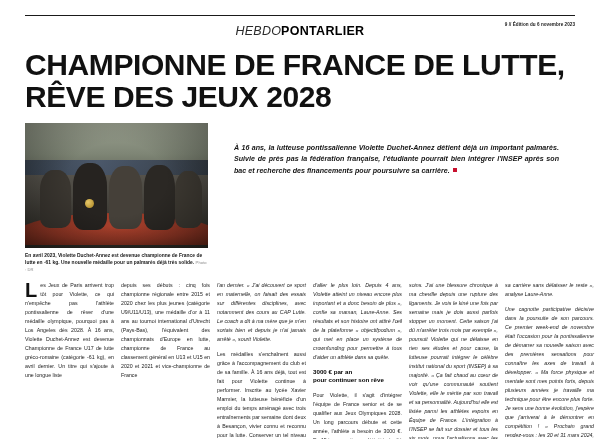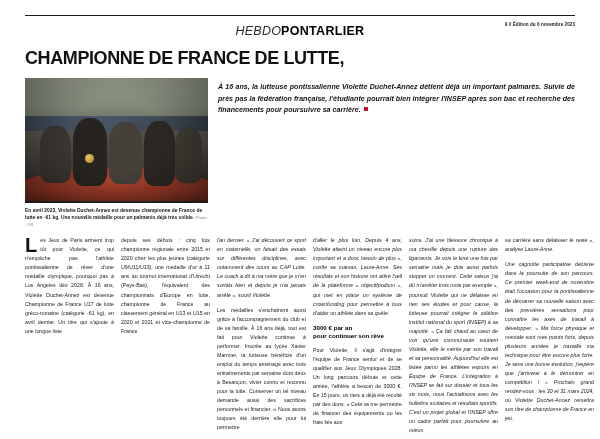--- a/index.html
+++ b/index.html
@@ -58,21 +58,21 @@
     font-size: 4.6px;
     font-weight: 700;
     color: #1a1a1a;
     letter-spacing: 0.05px;
     white-space: nowrap;
   }
 
   
   .headline {
     margin-top: 7px;
-    font-size: 18px;
+    font-size: 30px;
     line-height: 1.06;
     font-weight: 700;
     letter-spacing: -0.4px;
     color: #111111;
     text-transform: uppercase;
   }
   .headline div { white-space: nowrap; }
 
   
   .upper {
@@ -139,21 +139,21 @@
     font-size: 4.1px;
     color: #8a8a8a;
     letter-spacing: 0.1px;
   }
 
   .standfirst {
     flex: 1;
     padding-top: 4px;
   }
   .standfirst p {
-    margin: 0;
+    margin: 16px;
     font-size: 7.1px;
     line-height: 1.62;
     font-weight: 700;
     font-style: italic;
     color: #131313;
     text-align: justify;
     letter-spacing: 0.02px;
   }
   .sq {
     display: inline-block;
@@ -208,20 +208,21 @@
 
   <div class="masthead">
     <div class="masthead-title">
       <span class="hebdo">HEBDO</span><span class="pontarlier">PONTARLIER</span>
     </div>
     <div class="masthead-edition">9 // Édition du 6 novembre 2023</div>
   </div>
 
   <div class="headline">
     <div>CHAMPIONNE DE FRANCE DE LUTTE,</div>
+    <div>RÊVE DES JEUX 2028</div>
   </div>
 
   <div class="upper">
     <div class="photo-block">
       <div class="photo">
         <div class="ph-sky"></div>
         <div class="ph-banner"></div>
         <div class="ph-floor"></div>
         <div class="ph-mat"></div>
         <div class="ph-fig a"></div>

